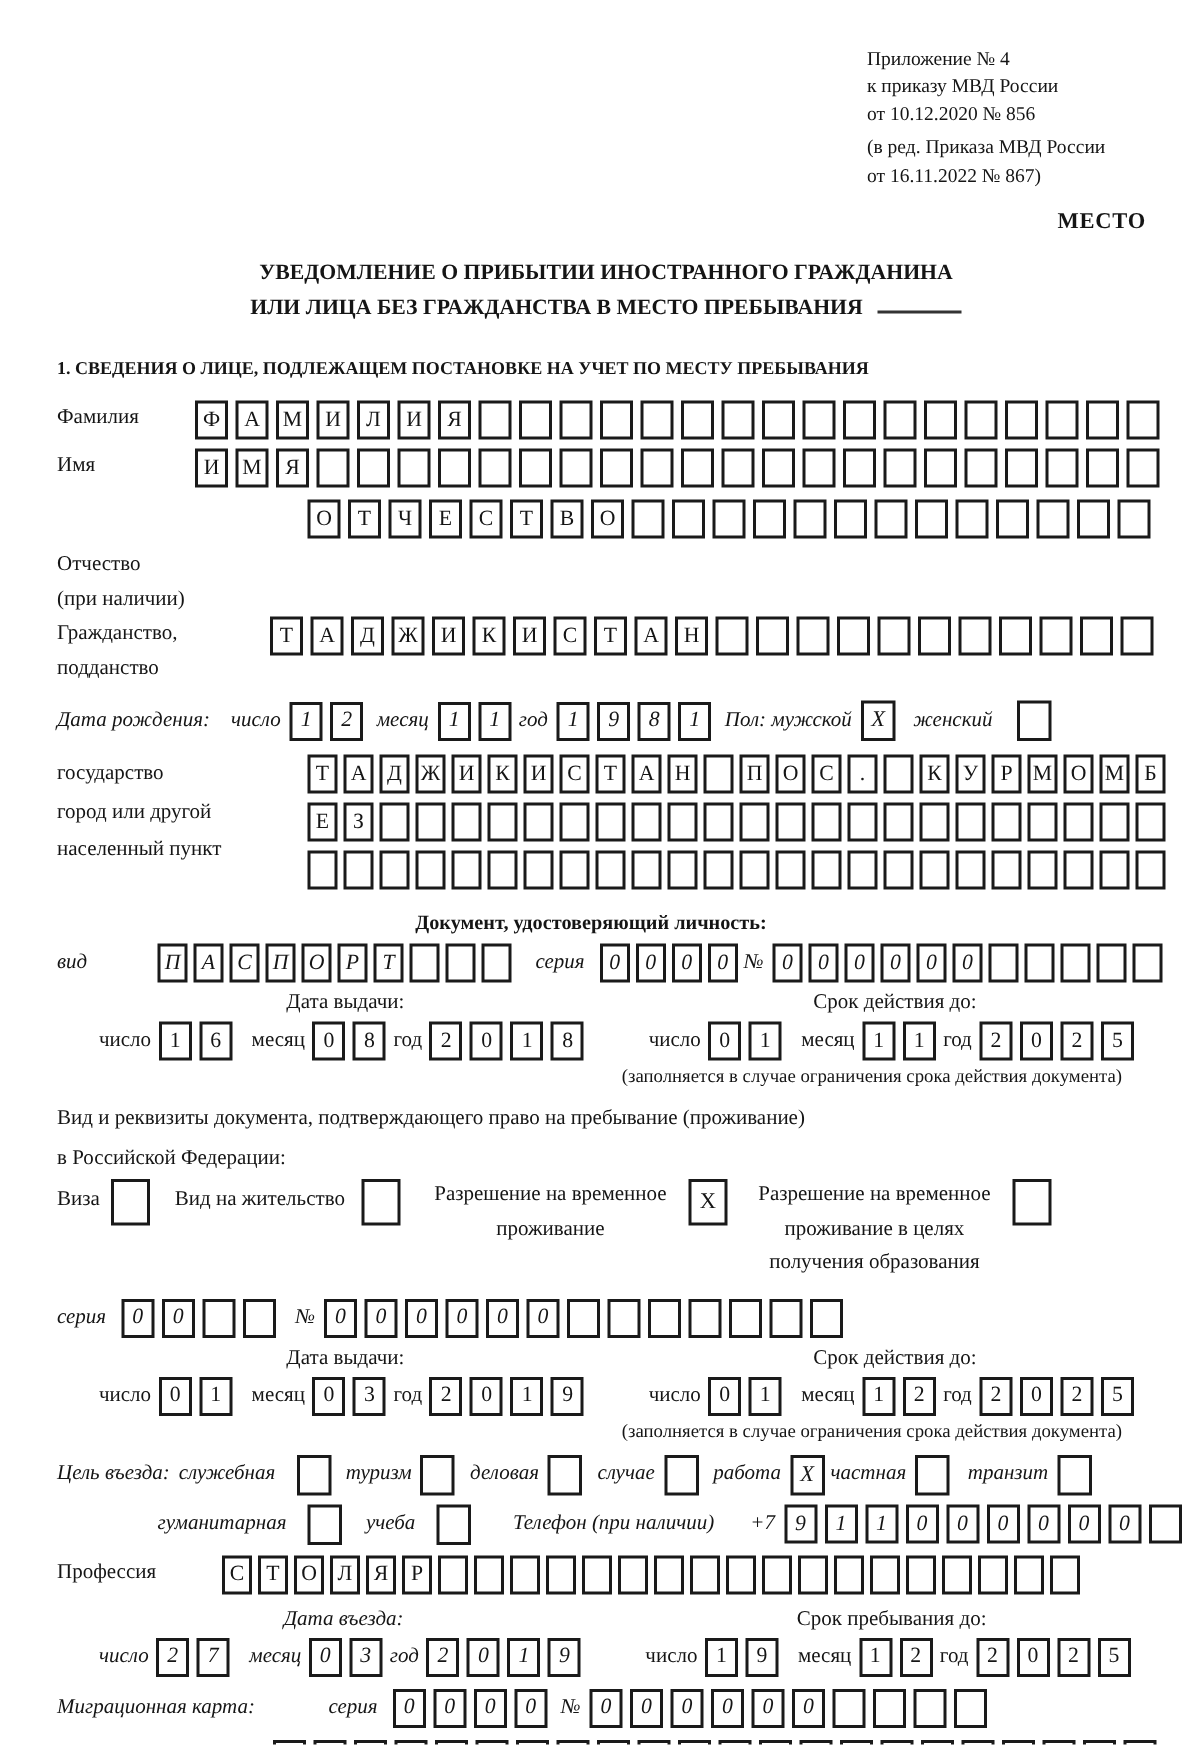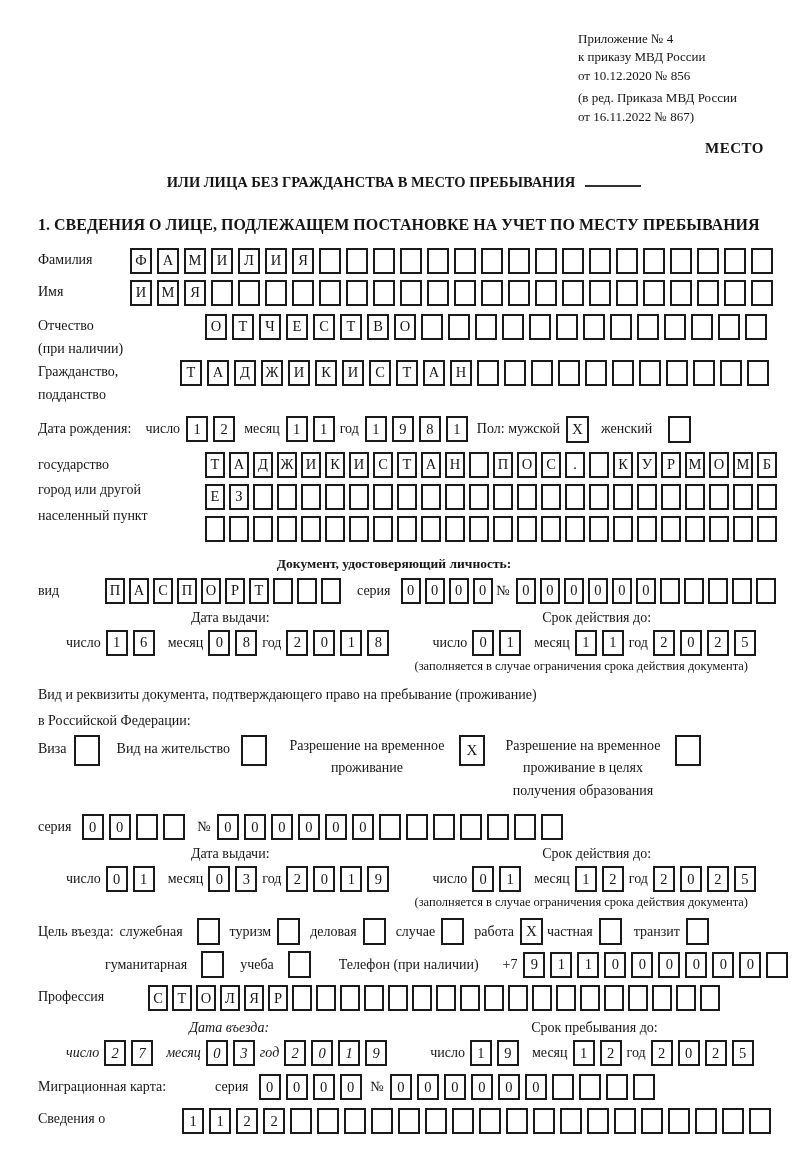--- a/index.html
+++ b/index.html
@@ -11,21 +11,21 @@
   .page { padding:30px 0 0 38px; }
 
   
   .appendix { width:235px; margin-left:540px; font-size:13px; line-height:1.42; }
   .appendix .grp2 { margin-top:4px; }
   .forma { text-align:right; padding-right:36px; font-weight:bold; font-size:15px; margin-top:14px; letter-spacing:.5px; }
 
   
   .title { text-align:center; font-weight:bold; font-size:14.5px; line-height:1.55; margin-top:14px; padding-right:30px; }
   .blank-line { display:inline-block; width:56px; border-bottom:2px solid #333; height:12px; margin-left:10px; }
-  .sec-heading { font-weight:bold; font-size:16px; margin-top:22px; }
+  .sec-heading { font-weight:bold; font-size:12px; margin-top:22px; }
 
   
   .frow { display:flex; align-items:flex-start; margin-top:6px; }
   .lbl { flex:0 0 auto; padding-top:4px; }
   .lbl2 { line-height:23px; padding-top:1px; }
   .cells { display:inline-flex; flex-wrap:nowrap; }
   .cell {
     box-sizing:border-box; flex:0 0 auto;
     width:22px; height:26px; margin-right:5px;
     border:2px solid #1a1a1a; background:#fff;
@@ -41,21 +41,21 @@
   .chk-lg { width:26px; height:31px; }
 
   
   .w-fam { width:92px; }
   .w-otc { width:167px; }
   .w-grz { width:142px; }
   .w-mst { width:167px; }
   .w-prof { width:110px; }
 
   
-  .iline { display:flex; align-items:center; margin-top:10px; }
+  .iline { display:flex; align-items:center; margin-top:10px;font-style:italic; }
   .iline > span.t { margin-right:6px; }
   .gap4 { width:4px; } .gap8 { width:8px; } .gap10 { width:10px; } .gap12 { width:12px; }
 
   
   .mst-labels div { line-height:25.5px; }
   .mst-rows .cells { margin-bottom:6px; display:flex; }
 
   .center-bold { text-align:center; font-weight:bold; font-size:13.5px; margin-top:8px; padding-right:50px; }
 
   
@@ -85,20 +85,21 @@
     <div>к приказу МВД России</div>
     <div>от 10.12.2020 № 856</div>
     <div class="grp2">
       <div>(в ред. Приказа МВД России</div>
       <div>от 16.11.2022 № 867)</div>
     </div>
   </div>
   <div class="forma">МЕСТО</div>
 
   <div class="title">
+    <div>УВЕДОМЛЕНИЕ О ПРИБЫТИИ ИНОСТРАННОГО ГРАЖДАНИНА</div>
     <div>
       <span>ИЛИ ЛИЦА БЕЗ ГРАЖДАНСТВА В МЕСТО ПРЕБЫВАНИЯ</span><span class="blank-line"></span>
     </div>
   </div>
 
   <div class="sec-heading">1. СВЕДЕНИЯ О ЛИЦЕ, ПОДЛЕЖАЩЕМ ПОСТАНОВКЕ НА УЧЕТ ПО МЕСТУ ПРЕБЫВАНИЯ</div>
 
   <div class="frow" style="margin-top:14px;">
     <span class="lbl w-fam">Фамилия</span>
     <span class="cells">
@@ -153,21 +154,21 @@
         <span class="cell"></span>
         <span class="cell"></span>
         <span class="cell"></span>
         <span class="cell"></span>
         <span class="cell"></span>
         <span class="cell"></span>
       </span>
   </div>
 
   <div class="frow" style="margin-top:8px;">
-    <span class="lbl w-otc lbl2" style="padding-top:0;">
+    <span class="lbl w-otc lbl2" style="padding-top:0;margin-top:32px;">
       <div>Отчество</div>
       <div>(при наличии)</div>
     </span>
     <span class="cells">
         <span class="cell">О</span>
         <span class="cell">Т</span>
         <span class="cell">Ч</span>
         <span class="cell">Е</span>
         <span class="cell">С</span>
         <span class="cell">Т</span>

